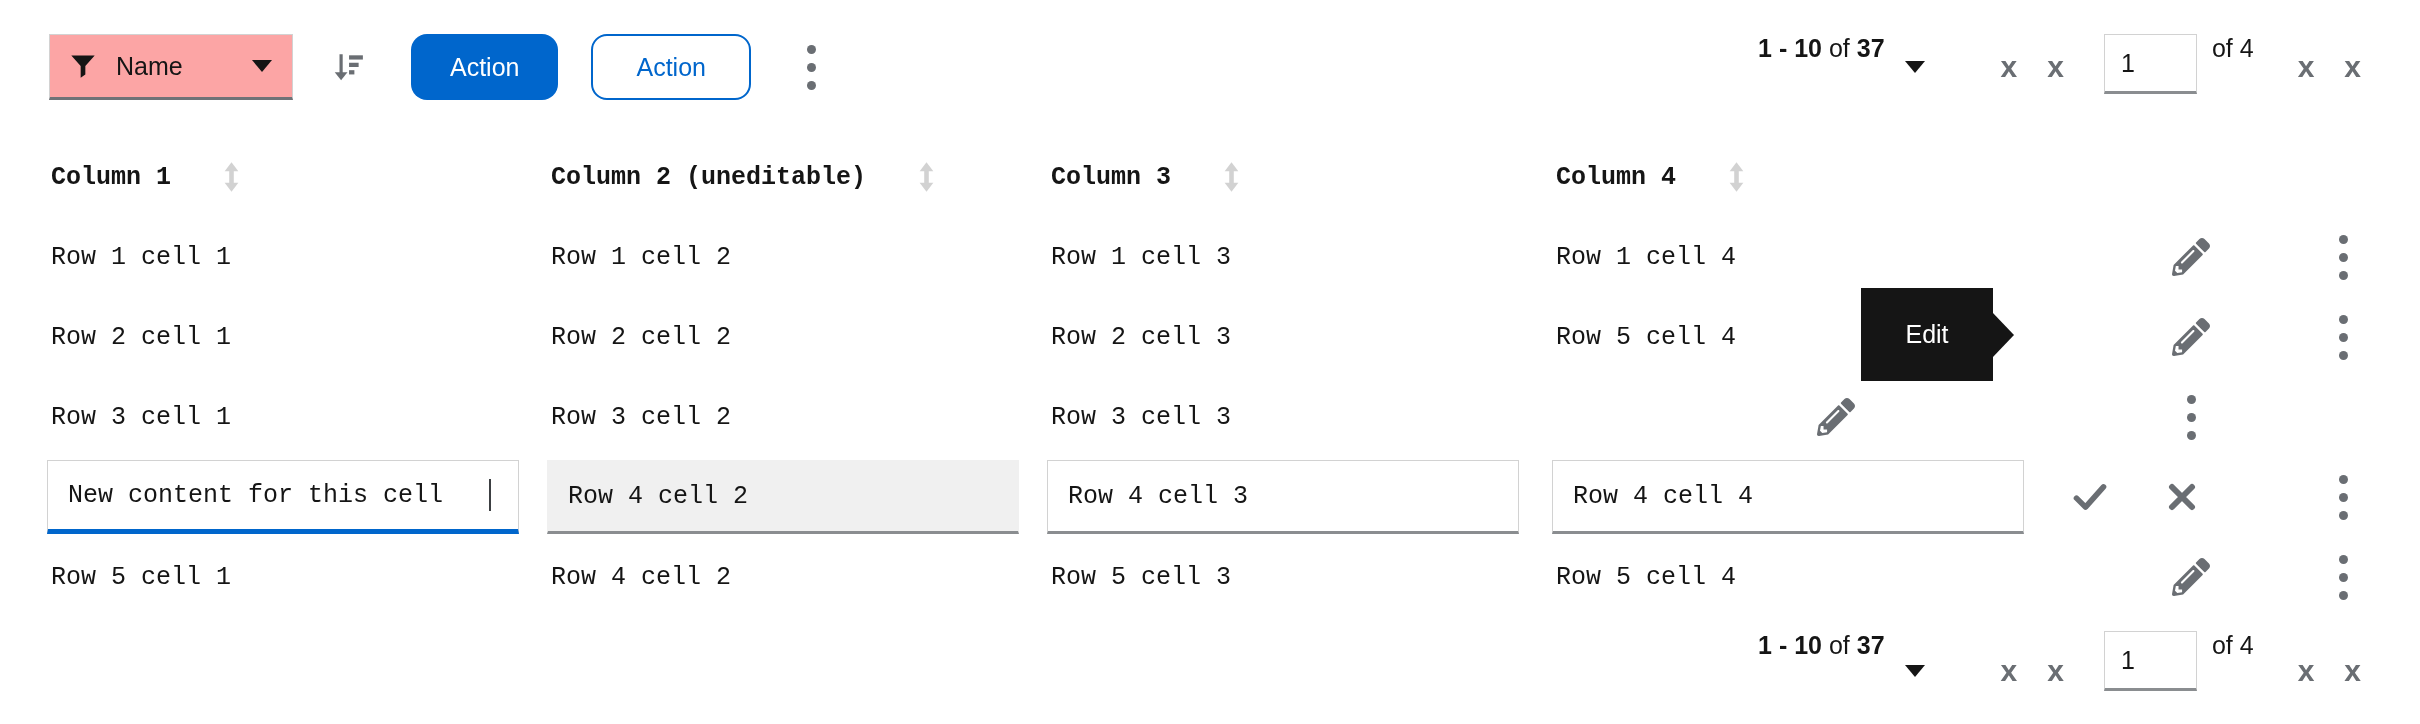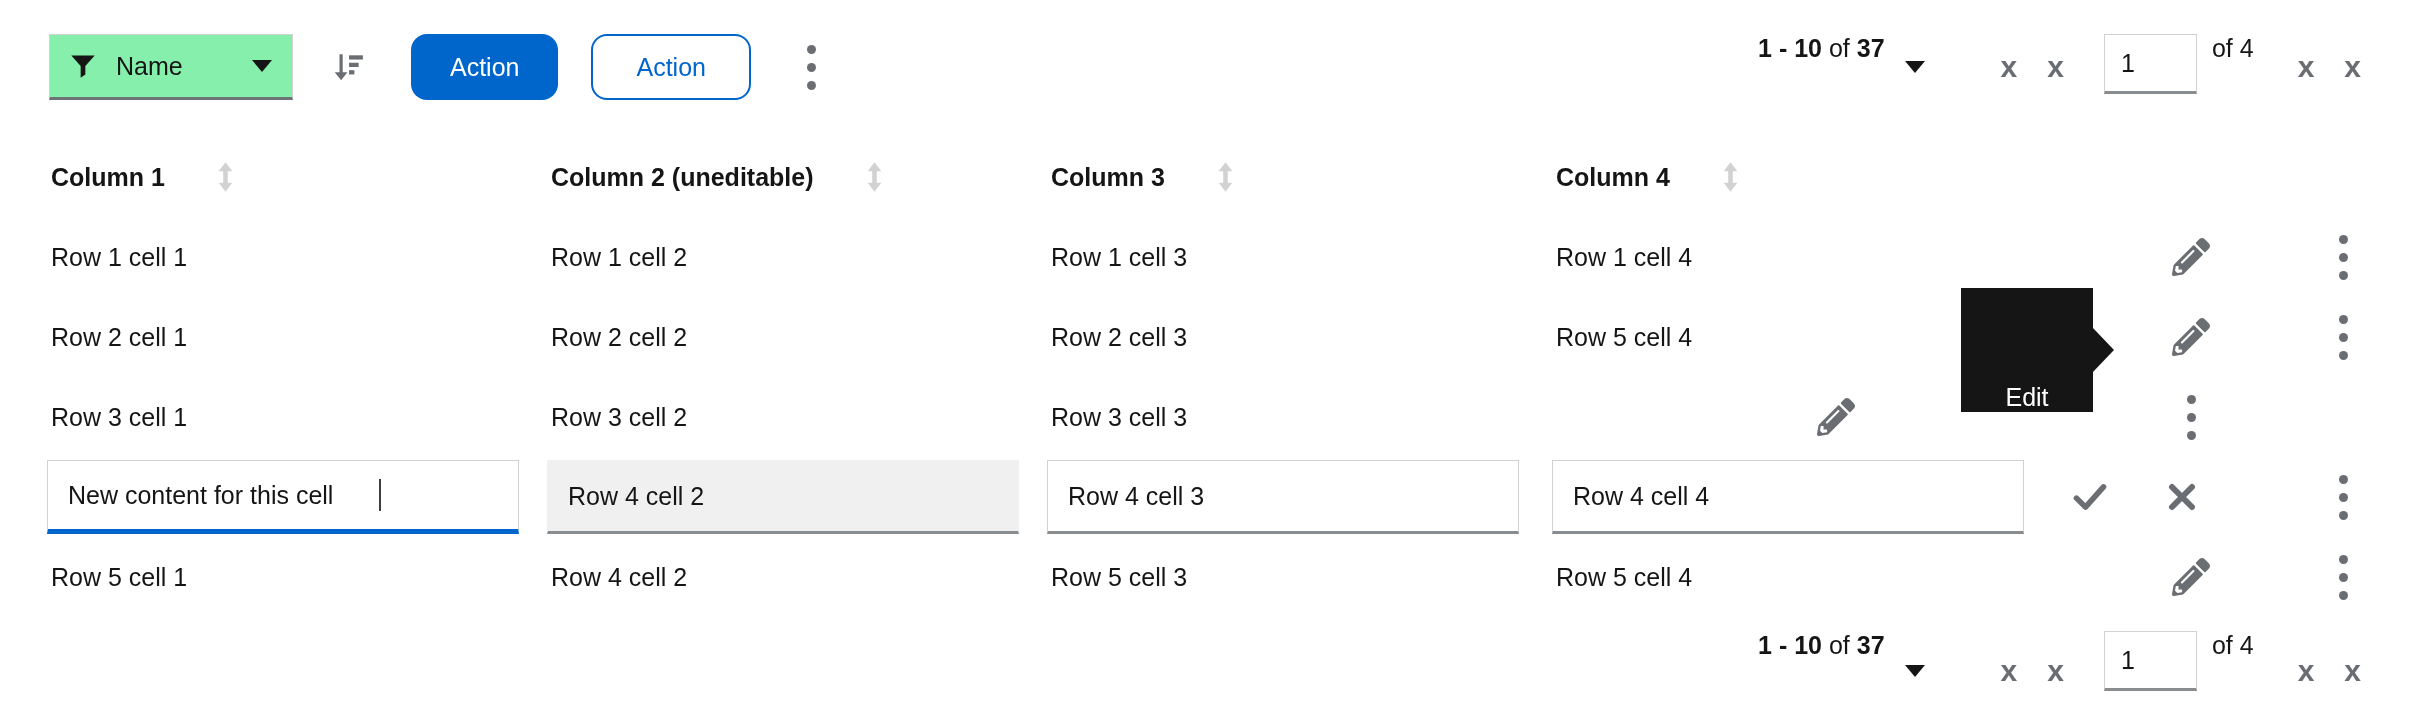--- a/index.html
+++ b/index.html
@@ -3,21 +3,21 @@
 <meta charset="utf-8">
 <style>
   * { margin:0; padding:0; box-sizing:border-box; }
   html,body { width:2420px; height:724px; background:#ffffff; overflow:hidden;
               font-family:"Liberation Sans", sans-serif; color:#151515; }
   body { position:relative; }
 
   
   .toolbar { display:flex; align-items:center; margin:34px 0 0 49px; height:66px; }
   .filter-toggle { display:flex; align-items:center; width:244px; height:66px;
-                   background:#86efac; border:1px solid #d2d2d2; border-bottom:3px solid #6f7277;
+                   background:#fca5a5; border:1px solid #d2d2d2; border-bottom:3px solid #6f7277;
                    padding:0 20px; cursor:pointer; }
   .funnel { width:26px; height:26px; flex:0 0 auto; }
   .filter-label { font-size:25px; margin-left:20px; }
   .caret-down { width:0; height:0; border-left:10px solid transparent;
                 border-right:10px solid transparent; border-top:12px solid #151515; }
   .filter-toggle .caret-down { margin-left:auto; }
   .sort-btn { margin-left:38px; background:none; border:none; cursor:pointer; display:flex; align-items:center; }
   .btn { height:66px; font-size:25px; border-radius:16px; cursor:pointer;
          font-family:"Liberation Sans", sans-serif; }
   .btn-primary { margin-left:46px; padding:0 39px; background:#0066cc; color:#fff; border:none; }
@@ -39,43 +39,43 @@
   .nav-first { margin-left:76px; }
   .nav-prev  { margin-left:30px; }
   .page-input { margin-left:40px; width:93px; height:60px; border:1px solid #d2d2d2;
                 border-bottom:3px solid #8a8d90; font-size:25px; padding-left:16px;
                 font-family:"Liberation Sans", sans-serif; color:#151515; }
   .pages-label { margin-left:15px; font-size:25px; }
   .nav-next { margin-left:44px; }
   .nav-last { margin-left:30px; }
 
   
-  .table { margin-top:37px; }
+  .table { margin-top:37px;font-family:Liberation Mono, monospace; }
   .trow { display:grid; grid-template-columns:500px 500px 505px 560px 150px 154px;
           padding-left:51px; height:80px; align-items:center; }
   .th { font-weight:700; font-size:25px; display:flex; align-items:center; cursor:pointer; }
   .sort-updown { margin-left:52px; display:flex; align-items:center; }
   .td { font-size:25px; }
   .cell-action, .cell-kebab { display:flex; justify-content:center; align-items:center; }
   .icon-btn { background:none; border:none; cursor:pointer; display:flex; align-items:center; padding:4px; }
 
   
   .einput { height:74px; width:472px; position:relative; left:-4px; display:flex; align-items:center;
             padding:0 20px; font-size:25px; background:#fff;
             border:1px solid #d2d2d2; border-bottom:3px solid #8a8d90; cursor:text;gap:36px; }
   .einput.focused { border-bottom:5px solid #0066cc; }
   .einput.disabled { background:#f0f0f0; border-top:1px solid #f0f0f0; border-left:1px solid #f0f0f0;
                      border-right:1px solid #f0f0f0; cursor:default; }
   .text-caret { display:inline-block; width:2px; height:32px; background:#3c3f42; margin-left:10px; }
   .confirm-actions { display:flex; align-items:center; gap:50px; justify-content:center;
                      position:relative; left:-56px; }
 
   
-  .tooltip { position:absolute; left:1961px; top:288px; width:132px; height:124px;
-             background:#151515; color:#fff; display:flex; align-items:flex-end; justify-content:center;
+  .tooltip { position:absolute; left:1861px; top:288px; width:132px; height:93px;
+             background:#151515; color:#fff; display:flex; align-items:center; justify-content:center;
              font-size:25px; z-index:5; }
   .tooltip-arrow { position:absolute; right:-21px; top:50%; transform:translateY(-50%);
                    width:0; height:0; border-left:22px solid #151515;
                    border-top:23px solid transparent; border-bottom:23px solid transparent; }
 </style>
 </head>
 <body>
 
 <div class="toolbar">
   <div class="filter-toggle">

